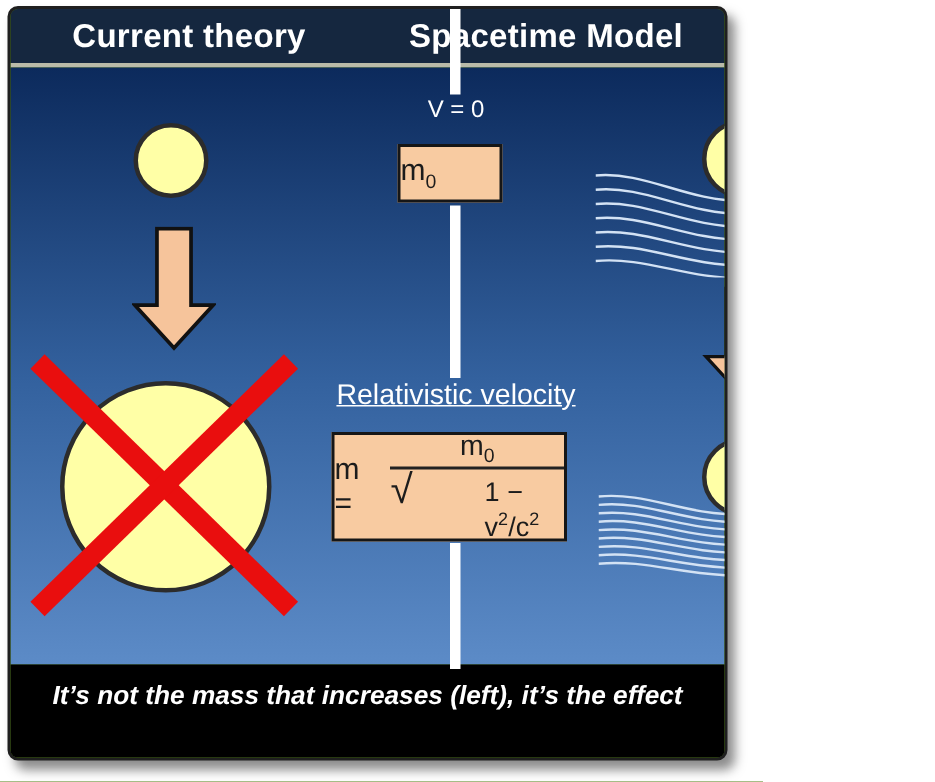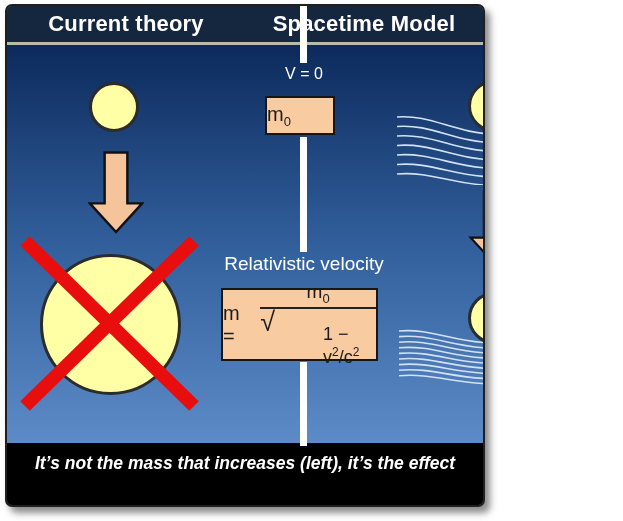--- a/index.html
+++ b/index.html
@@ -26,35 +26,35 @@
     padding-top:9px;box-sizing:border-box;
   }
   
   .abs{position:absolute;}
   .divider{position:absolute;left:293px;width:7px;background:#ffffff;}
   .seg-a{top:0;height:57px;}
   .seg-b{top:131px;height:115px;}
   .seg-c{top:356px;height:84px;}
   .white-label{color:#ffffff;text-align:center;position:absolute;}
   .v0{left:240px;top:59px;width:114px;font-size:16px;}
-  .rel{left:180px;top:247px;width:234px;font-size:19px;}
+  .rel{left:180px;top:247px;width:234px;font-size:19px;text-decoration:underline;}
   .peach-box{
     position:absolute;background:#F8CBA1;border:2px solid #161616;
     color:#1c1c1c;box-sizing:border-box;display:flex;align-items:center;justify-content:flex-start;
   }
   .m0-box{left:258px;top:90px;width:70px;height:39px;font-size:20px;}
   .formula-box{left:214px;top:282px;width:157px;height:73px;font-size:20px;}
   .m0-box sub,.formula-box sub{font-size:13px;}
   .formula-box sup{font-size:12px;}
   .formula{display:flex;align-items:center;gap:7px;}
   .frac{display:inline-flex;flex-direction:column;align-items:center;}
   .num{align-self:stretch;text-align:center;border-bottom:2px solid #222222;font-size:19px;padding:0 4px 1px;}
   .den{display:flex;align-items:flex-start;padding-top:1px;}
   .rad{font-size:27px;line-height:.9;margin-right:1px;font-weight:normal;}
-  .den-text{font-size:18px;padding-top:14px;margin-left:47px;}
+  .den-text{font-size:18px;padding-top:4px;margin-left:47px;}
   .ball{
     position:absolute;background:#FFFFA6;border:3px solid #2C2C2C;
     border-radius:50%;box-sizing:border-box;
   }
   .ball-left-small{left:82px;top:76px;width:50px;height:50px;}
   .ball-left-big{left:33px;top:248px;width:141px;height:141px;}
   .ball-right-top{left:461px;top:74px;width:52px;height:52px;}
   .ball-right-low{left:461px;top:286px;width:52px;height:52px;}
   svg{display:block;}
 </style>

